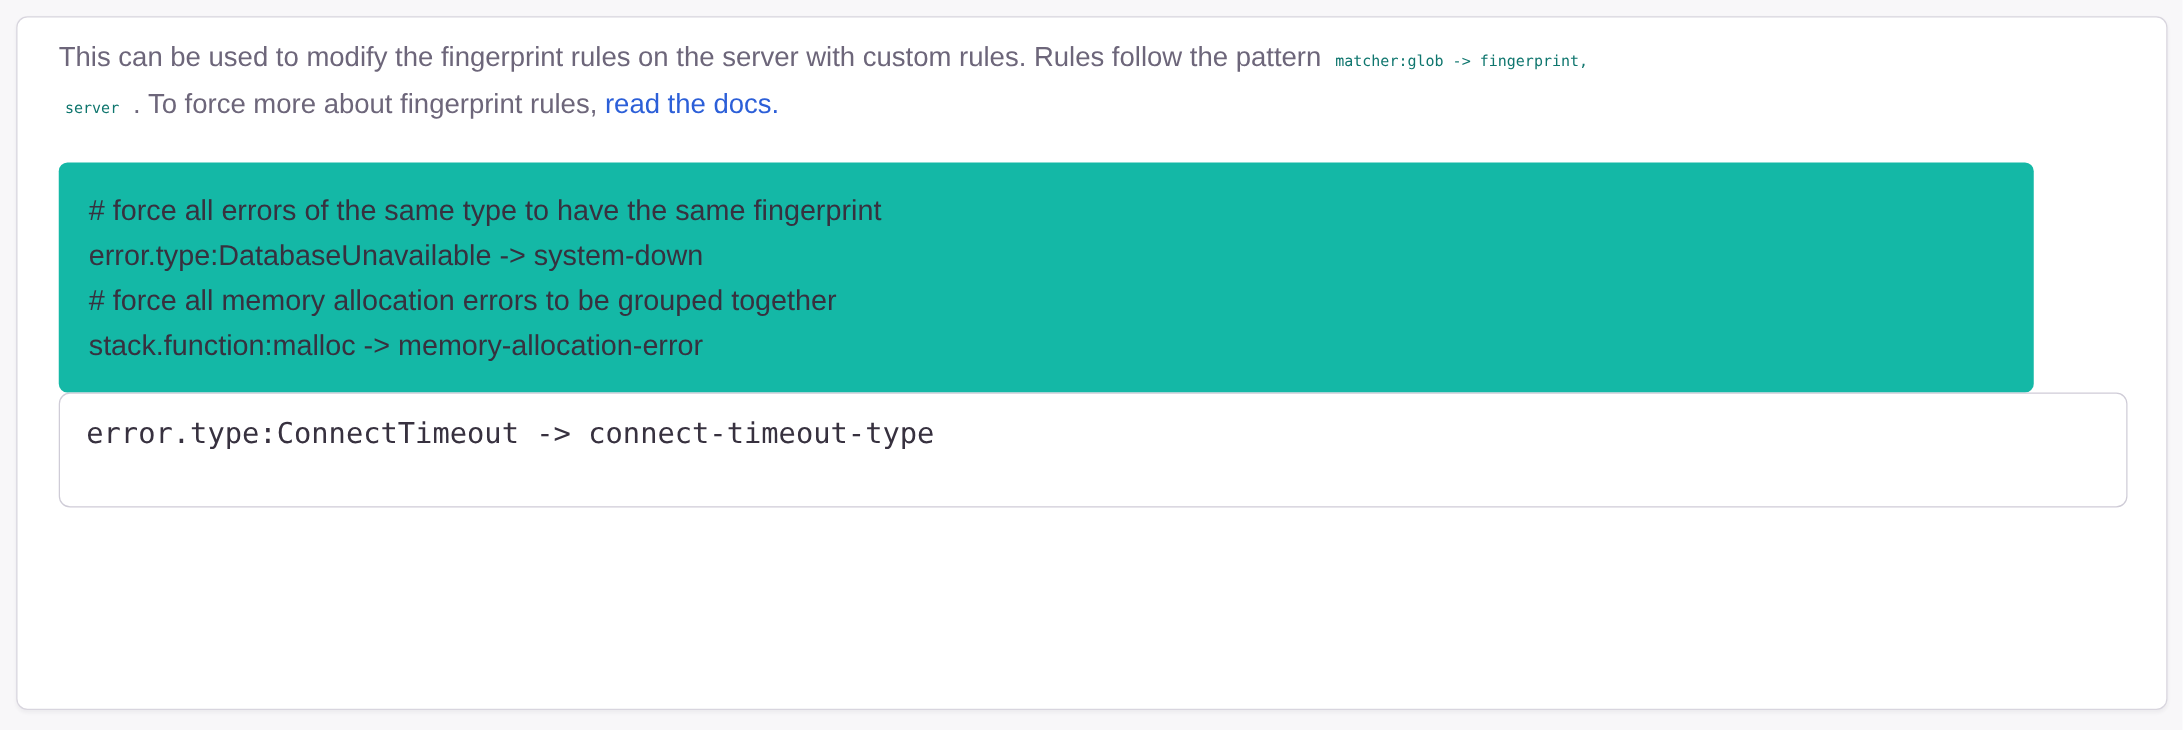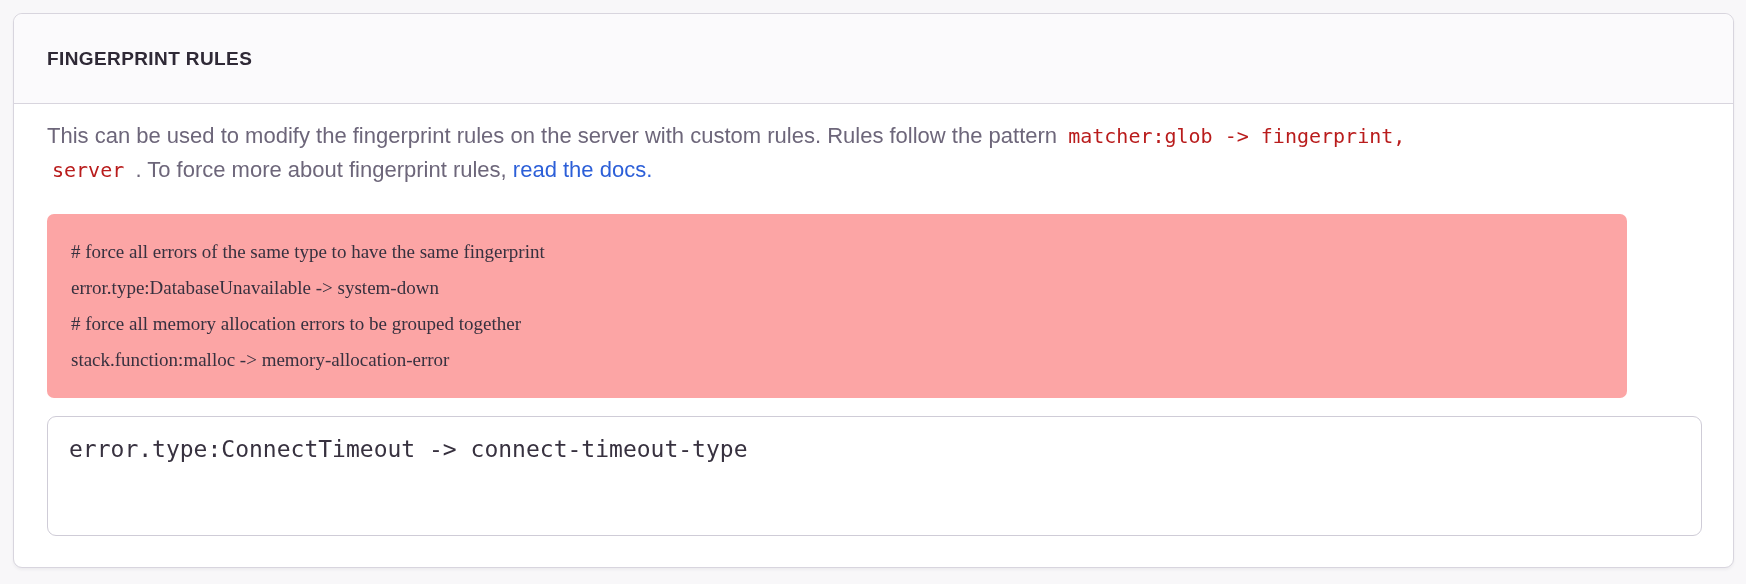--- a/index.html
+++ b/index.html
@@ -43,71 +43,67 @@
     padding: 15px 33px 30px 33px;
   }
   .description {
     margin: 0;
     font-size: 22px;
     line-height: 34px;
     color: #6d667a;
   }
   .inline-code {
     font-family: "DejaVu Sans Mono", "Liberation Mono", monospace;
-    font-size: 20px;
-    color: #b91c1c;
+    font-size: 12px;
+    color: #0f766e;
     margin: 0 5px;
   }
   .doc-link {
     color: #2c5fd8;
     text-decoration: none;
     cursor: pointer;
   }
   .doc-link-period {
     color: #2c5fd8;
   }
   .code-example {
     margin: 27px 73px 0 0;
-    background: #fca5a5;
+    background: #14b8a6;
     border-radius: 7px;
     padding: 20px 24px;
-    font-family: Liberation Serif, serif;
-    font-size: 19px;
+    font-family: Liberation Sans, sans-serif;
+    font-size: 23px;
     line-height: 36px;
     color: #37313f;
     white-space: pre;
     overflow: hidden;
   }
   .rules-input {
     display: block;
     width: 1655px;
-    height: 120px;
-    margin-top: 18px;
+    height: 92px;
     padding: 14px 21px;
     background: #ffffff;
     border: 1px solid #cfccd7;
     border-radius: 9px;
     font-family: "DejaVu Sans Mono", "Liberation Mono", monospace;
     font-size: 23px;
     line-height: 36px;
     color: #37313f;
     resize: none;
     outline: none;
     white-space: pre;
     overflow: hidden;
   }
 </style>
 </head>
 <body>
 
 <div class="page">
   <section class="panel">
-    <header class="panel-header">
-      <h2 class="panel-title">FINGERPRINT RULES</h2>
-    </header>
     <div class="panel-body">
       <p class="description">
         <span>This can be used to modify the fingerprint rules on the server with custom rules. Rules follow the pattern</span>
         <code class="inline-code">matcher:glob -&gt; fingerprint,</code>
         <br>
         <code class="inline-code">server</code>
         <span>. To force more about fingerprint rules,</span>
         <a class="doc-link" href="#">read the docs</a><span class="doc-link-period">.</span>
       </p>
       <pre class="code-example"># force all errors of the same type to have the same fingerprint

